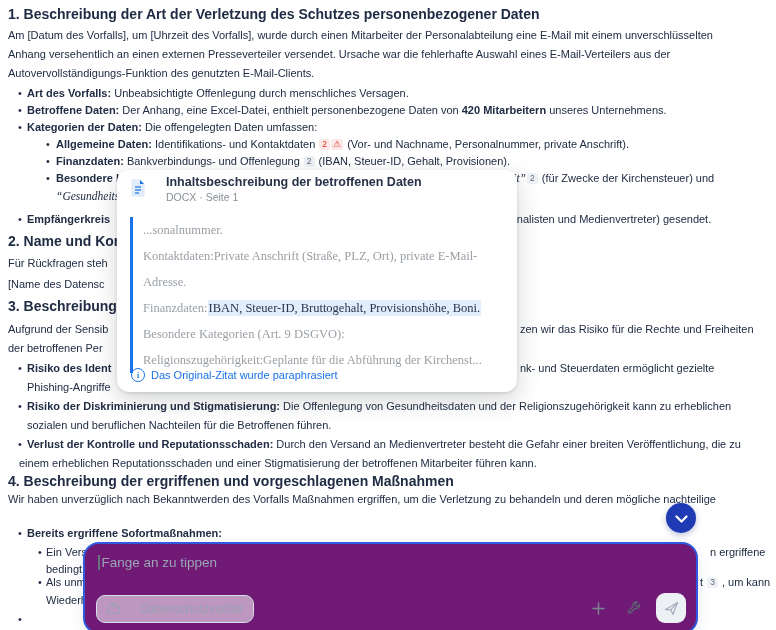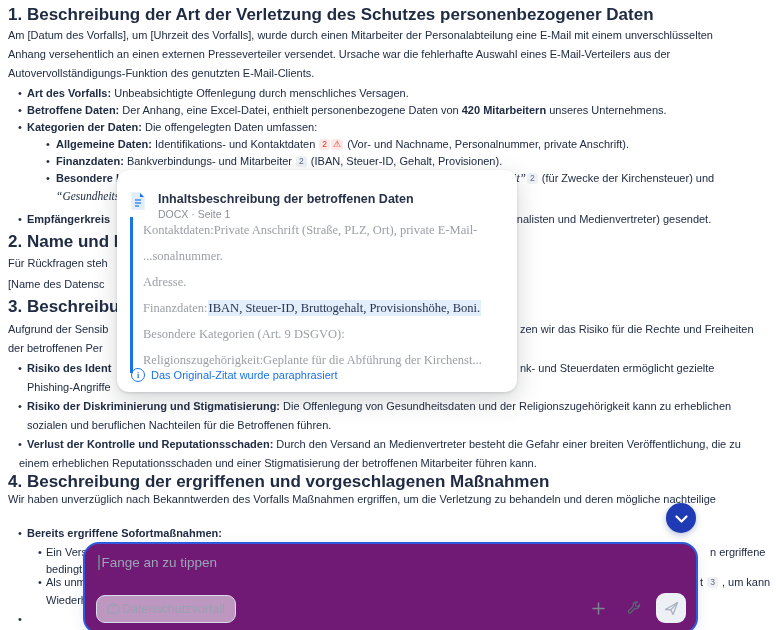--- a/index.html
+++ b/index.html
@@ -9,57 +9,57 @@
     --cit-red:#d93025;
     --cit-red-bg:#fce8e6;
     --badge-bg:#eef1f5;
     --badge-ink:#5f6a7d;
     --hl:#e3eefc;
   }
   html,body{margin:0;padding:0;background:#fff;}
   #stage{position:relative;width:776px;height:630px;overflow:hidden;background:#ffffff;
          font-family:"Liberation Sans",sans-serif;color:var(--ink);}
   .ln{position:absolute;white-space:pre;font-size:11px;line-height:15px;color:var(--ink);}
-  .hd{font-weight:bold;font-size:17px;}
+  .hd{font-weight:bold;font-size:14px;}
   .b{font-weight:bold;}
   .dot{position:absolute;font-size:11px;line-height:15px;color:var(--ink);}
   .dot::before{content:"\2022";}
   .serifi{font-family:"Liberation Serif",serif;font-style:italic;font-size:11.5px;}
   .badge{display:inline-block;font-family:"Liberation Sans",sans-serif;font-style:normal;
          font-size:8.5px;line-height:11px;padding:0 3px;border-radius:3px;
          background:var(--badge-bg);color:var(--badge-ink);vertical-align:1px;margin:0 1px;}
   .badge.red{background:var(--cit-red-bg);color:var(--cit-red);}
   .warnb{display:inline-block;font-size:9px;line-height:11px;padding:0 2px;border-radius:3px;
          background:var(--cit-red-bg);color:var(--cit-red);vertical-align:1px;margin-right:1px;}
 
   
   #popup{position:absolute;left:117px;top:170px;width:400px;height:222px;background:#fff;
          border-radius:12px;box-shadow:0 1px 3px rgba(60,64,67,.18),0 8px 24px rgba(60,64,67,.22);
          z-index:10;}
-  #popup .phead{position:absolute;left:13px;top:22px;display:flex;gap:12px;}
+  #popup .phead{position:absolute;left:13px;top:5px;display:flex;gap:20px;align-items:center;}
   #popup .ptitle{font-size:12.5px;font-weight:bold;color:#273248;line-height:15px;}
   #popup .psub{font-size:10.5px;color:#8a9098;line-height:14px;}
   #popup .quote{position:absolute;left:13px;top:47px;width:372px;border-left:3px solid var(--accent);
          padding-left:10px;font-family:"Liberation Serif",serif;font-size:12.5px;color:var(--muted);}
   #popup .quote .ql{white-space:pre;overflow:hidden;height:26px;line-height:26px;}
   #popup .hlt{background:var(--hl);color:#28334d;padding:1px 1px;}
   #popup .pfoot{position:absolute;left:14px;top:198px;display:flex;align-items:center;gap:6px;
          color:var(--accent);font-size:11px;}
   .infoic{width:12px;height:12px;border:1.2px solid var(--accent);border-radius:50%;
           display:inline-flex;align-items:center;justify-content:center;
           font-size:8px;font-weight:bold;color:var(--accent);font-family:"Liberation Serif",serif;}
 
   
   #composer{position:absolute;left:83px;top:542px;width:615px;height:92px;box-sizing:border-box;
             background:#701a75;border:2px solid #2e5ae0;border-radius:16px;z-index:8;
             box-shadow:0 4px 14px rgba(30,60,150,.10);}
   #cursorbar{display:inline-block;width:1.5px;height:15px;background:#6b7280;vertical-align:-3px;margin-right:2px;}
   #placeholder{position:absolute;left:13px;top:11px;font-size:13.5px;color:#9aa4b5;}
   #chip{position:absolute;left:11px;bottom:9px;height:28px;box-sizing:border-box;border:1px solid #d6dde8;
-        border-radius:9px;display:flex;align-items:center;gap:2px;padding:0 10px;color:#98a2b2;
+        border-radius:9px;display:flex;align-items:center;gap:20px;padding:0 10px;color:#98a2b2;
         font-size:12.5px;background:rgba(255,255,255,.55);}
   #iconrow{position:absolute;right:10px;bottom:9px;display:flex;align-items:center;gap:8px;}
   .icbtn{width:28px;height:28px;display:flex;align-items:center;justify-content:center;border-radius:8px;}
   .icbtn.send{background:#edf0f5;width:30px;height:30px;border-radius:9px;}
 
   
   #scrollbtn{position:absolute;left:666px;top:503px;width:30px;height:30px;border-radius:50%;
              background:#1e3ab5;display:flex;align-items:center;justify-content:center;z-index:9;
              box-shadow:0 2px 6px rgba(20,40,120,.3);}
 </style>
@@ -80,21 +80,21 @@
   <div class="dot" style="left:18px;top:103px"></div>
   <div class="ln" style="left:27px;top:103px"><span class="b">Betroffene Daten:</span><span> Der Anhang, eine Excel-Datei, enthielt personenbezogene Daten von </span><span class="b">420 Mitarbeitern</span><span> unseres Unternehmens.</span></div>
 
   <div class="dot" style="left:18px;top:120px"></div>
   <div class="ln" style="left:27px;top:120px"><span class="b">Kategorien der Daten:</span><span> Die offengelegten Daten umfassen:</span></div>
 
   <div class="dot" style="left:46px;top:137px"></div>
   <div class="ln" style="left:56px;top:137px"><span class="b">Allgemeine Daten:</span><span> Identifikations- und Kontaktdaten </span><span class="badge red">2</span><span class="warnb">⚠</span><span> (Vor- und Nachname, Personalnummer, private Anschrift).</span></div>
 
   <div class="dot" style="left:46px;top:154px"></div>
-  <div class="ln" style="left:56px;top:154px"><span class="b">Finanzdaten:</span><span> Bankverbindungs- und Mitarbeiter </span><span class="badge">2</span><span> (IBAN, Steuer-ID, Gehalt, Provisionen).</span></div>
+  <div class="ln" style="left:56px;top:154px"><span class="b">Finanzdaten:</span><span> Bankverbindungs- und Offenlegung </span><span class="badge">2</span><span> (IBAN, Steuer-ID, Gehalt, Provisionen).</span></div>
 
   <div class="dot" style="left:46px;top:171px"></div>
   <div class="ln" style="left:56px;top:171px"><span class="b">Besondere K</span></div>
   <div class="ln" style="left:503px;top:171px"><span class="serifi">keit”</span><span class="badge">2</span><span> (für Zwecke der Kirchensteuer) und</span></div>
   <div class="ln serifi" style="left:56px;top:189px">“Gesundheitsda</div>
 
   <div class="dot" style="left:18px;top:212px"></div>
   <div class="ln" style="left:27px;top:212px"><span class="b">Empfängerkreis</span></div>
   <div class="ln" style="left:507px;top:212px">urnalisten und Medienvertreter) gesendet.</div>
 
@@ -148,22 +148,22 @@
             <line x1="5" y1="11" x2="11" y2="11" stroke="#1a73e8" stroke-width="1.2"></line>
             <line x1="5" y1="14" x2="9" y2="14" stroke="#1a73e8" stroke-width="1.2"></line>
           </svg>
       </span>
       <span>
         <div class="ptitle">Inhaltsbeschreibung der betroffenen Daten</div>
         <div class="psub">DOCX · Seite 1</div>
       </span>
     </div>
     <div class="quote">
+      <div class="ql">...sonalnummer.</div>
       <div class="ql">Kontaktdaten:Private Anschrift (Straße, PLZ, Ort), private E-Mail-</div>
-      <div class="ql">...sonalnummer.</div>
       <div class="ql">Adresse.</div>
       <div class="ql"><span>Finanzdaten:</span><span class="hlt">IBAN, Steuer-ID, Bruttogehalt, Provisionshöhe, Boni.</span></div>
       <div class="ql">Besondere Kategorien (Art. 9 DSGVO):</div>
       <div class="ql">Religionszugehörigkeit:Geplante für die Abführung der Kirchenst...</div>
     </div>
     <div class="pfoot">
       <span class="infoic">i</span>
       <span>Das Original-Zitat wurde paraphrasiert</span>
     </div>
   </div>

